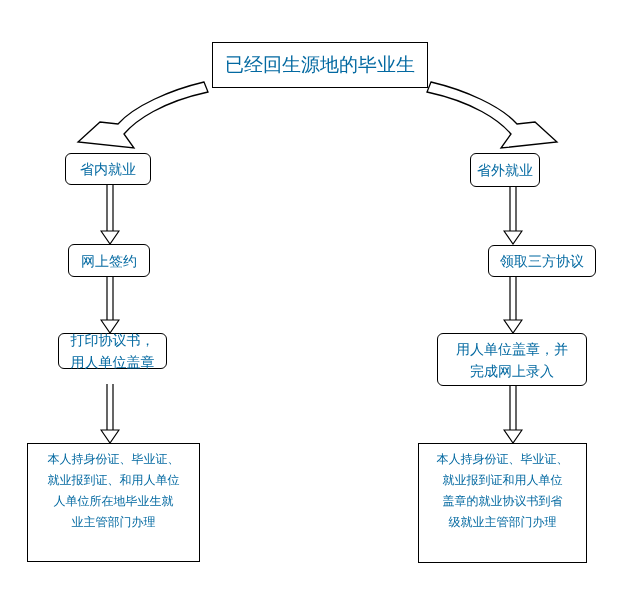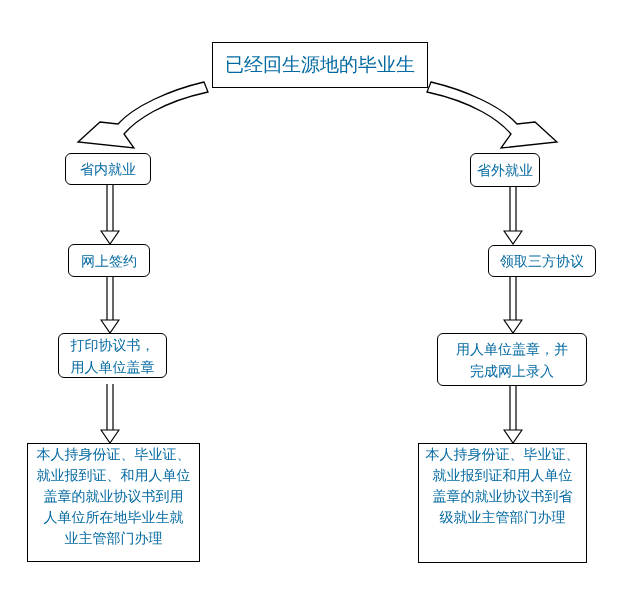--- a/index.html
+++ b/index.html
@@ -30,27 +30,28 @@
   .box .line {
     display: block;
     white-space: nowrap;
   }
   .root-box {
     left: 212px; top: 42px; width: 216px; height: 46px;
     font-size: 19px;
   }
   .step-box { font-size: 14px; line-height: 22px; border-radius: 6px; }
   .big-box {
-    font-size: 14px;
+    font-size: 12px;
     line-height: 21px;
     justify-content: flex-start;
+    padding-top: 5px;
   }
   #left-step-1  { left: 65px;  top: 153px; width: 86px;  height: 32px; }
   #left-step-2  { left: 68px;  top: 244px; width: 82px;  height: 33px; }
-  #left-step-3  { left: 58px;  top: 333px; width: 109px; height: 45px; }
+  #left-step-3  { left: 58px;  top: 333px; width: 109px; height: 36px; }
   #left-step-4  { left: 27px;  top: 443px; width: 173px; height: 119px; }
   #right-step-1 { left: 470px; top: 153px; width: 70px;  height: 34px; }
   #right-step-2 { left: 488px; top: 245px; width: 108px; height: 32px; }
   #right-step-3 { left: 437px; top: 333px; width: 150px; height: 53px; }
   #right-step-4 { left: 418px; top: 443px; width: 169px; height: 120px; }
   .arrow-svg { position: absolute; }
 </style>
 </head>
 <body>
 
@@ -92,21 +93,20 @@
   </div>
 
   <svg class="arrow-svg" style="left:100px; top:384px;" width="20" height="60" viewBox="0 0 20 60">
     <path d="M7,0 V46 M13,0 V46" fill="none" stroke="#000000" stroke-width="1.2"></path>
     <polygon points="1,46 19,46 10,59" fill="#ffffff" stroke="#000000" stroke-width="1.2"></polygon>
   </svg>
 
   <div class="box big-box" id="left-step-4">
     <span class="line">本人持身份证、毕业证、</span>
     <span class="line">就业报到证、和用人单位</span>
-    <span class="line">盖章的就业协议书到用</span>
     <span class="line">人单位所在地毕业生就</span>
     <span class="line">业主管部门办理</span>
   </div>
 
   <div class="box step-box" id="right-step-1">
     <span class="line">省外就业</span>
   </div>
 
   <svg class="arrow-svg" style="left:503px; top:187px;" width="20" height="58" viewBox="0 0 20 58">
     <path d="M7,0 V44 M13,0 V44" fill="none" stroke="#000000" stroke-width="1.2"></path>

